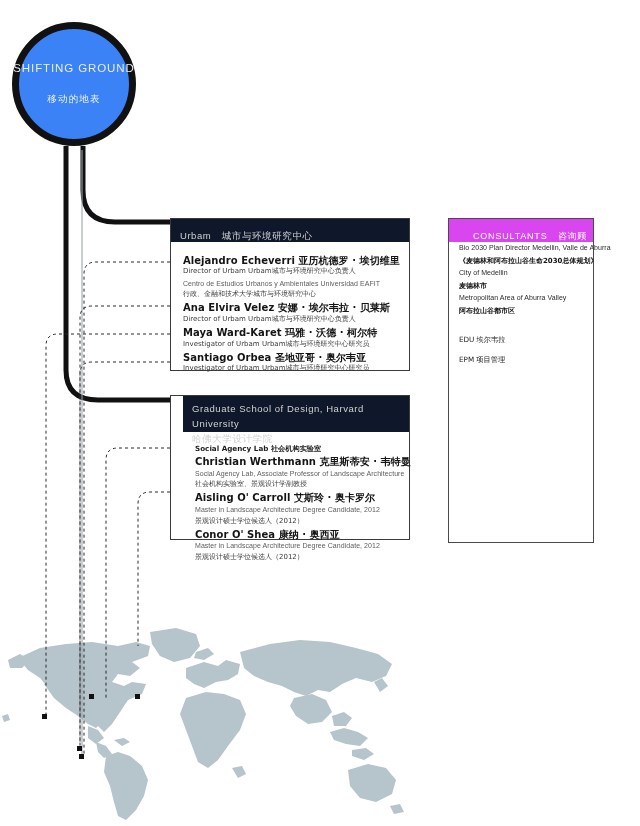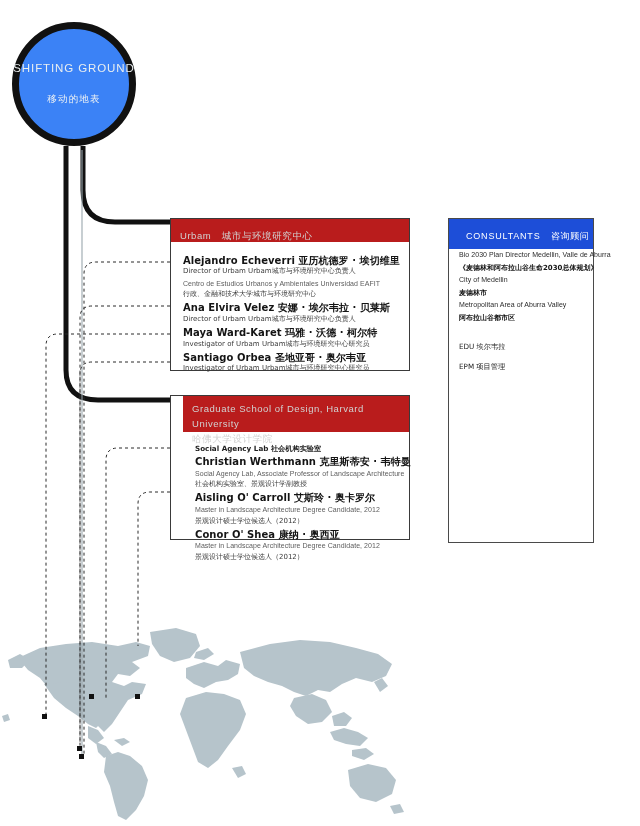--- a/index.html
+++ b/index.html
@@ -27,33 +27,33 @@
     color:#e9eef0;font-size:11.5px;letter-spacing:.9px;font-weight:400;
     white-space:nowrap;
   }
   .bubble .t-cn{
     color:#eef2f4;font-size:9.5px;letter-spacing:1.2px;margin-top:19px;
     font-family:"DejaVu Sans",sans-serif;white-space:nowrap;
   }
 
   
   .panel{position:absolute;background:#ffffff;border:1px solid #3a3a3a;z-index:5;box-sizing:border-box;}
-  .panel-head{background:#b91c1c;color:#d2d2d2;box-sizing:border-box;}
+  .panel-head{background:#0f172a;color:#d2d2d2;box-sizing:border-box;}
   .panel-head .h-en{font-size:9.5px;letter-spacing:.55px;}
   .panel-head .h-cn{font-size:9.5px;letter-spacing:.6px;font-family:"DejaVu Sans",sans-serif;}
   .panel-body{padding:11px 12px 10px 12px;}
 
   #panel-urbam{left:170px;top:218px;width:240px;height:153px;}
   #panel-urbam .panel-head{height:23px;padding:6px 0 0 9px;}
   #panel-gsd{left:170px;top:395px;width:240px;height:145px;padding-left:12px;}
   #panel-gsd .panel-head{height:36px;padding:5px 0 0 9px;line-height:15px;}
 
   #panel-consultants{left:448px;top:218px;width:146px;height:325px;border:1px solid #4a4a4a;}
   #panel-consultants .panel-head{
-    background:#1d4ed8;color:#ffffff;height:30px;padding:6px 0 0 17px;
+    background:#d946ef;color:#ffffff;height:23px;padding:6px 0 0 24px;
   }
   #panel-consultants .panel-head .h-en{font-size:9px;letter-spacing:.8px;}
   #panel-consultants .panel-head .h-cn{font-size:9px;font-family:"DejaVu Sans",sans-serif;}
   #panel-consultants .panel-body{padding:0 10px 10px 10px;}
 
   
   .ln{line-height:11.6px;white-space:nowrap;}
   .ln.name{font-weight:bold;font-size:10px;color:#141414;letter-spacing:.05px;padding-top:1.5px;}
   .ln.sub{font-size:7px;color:#5d5d5d;letter-spacing:.05px;}
   .ln.cn{font-size:7px;color:#3b3b3b;font-family:"DejaVu Sans",sans-serif;}

